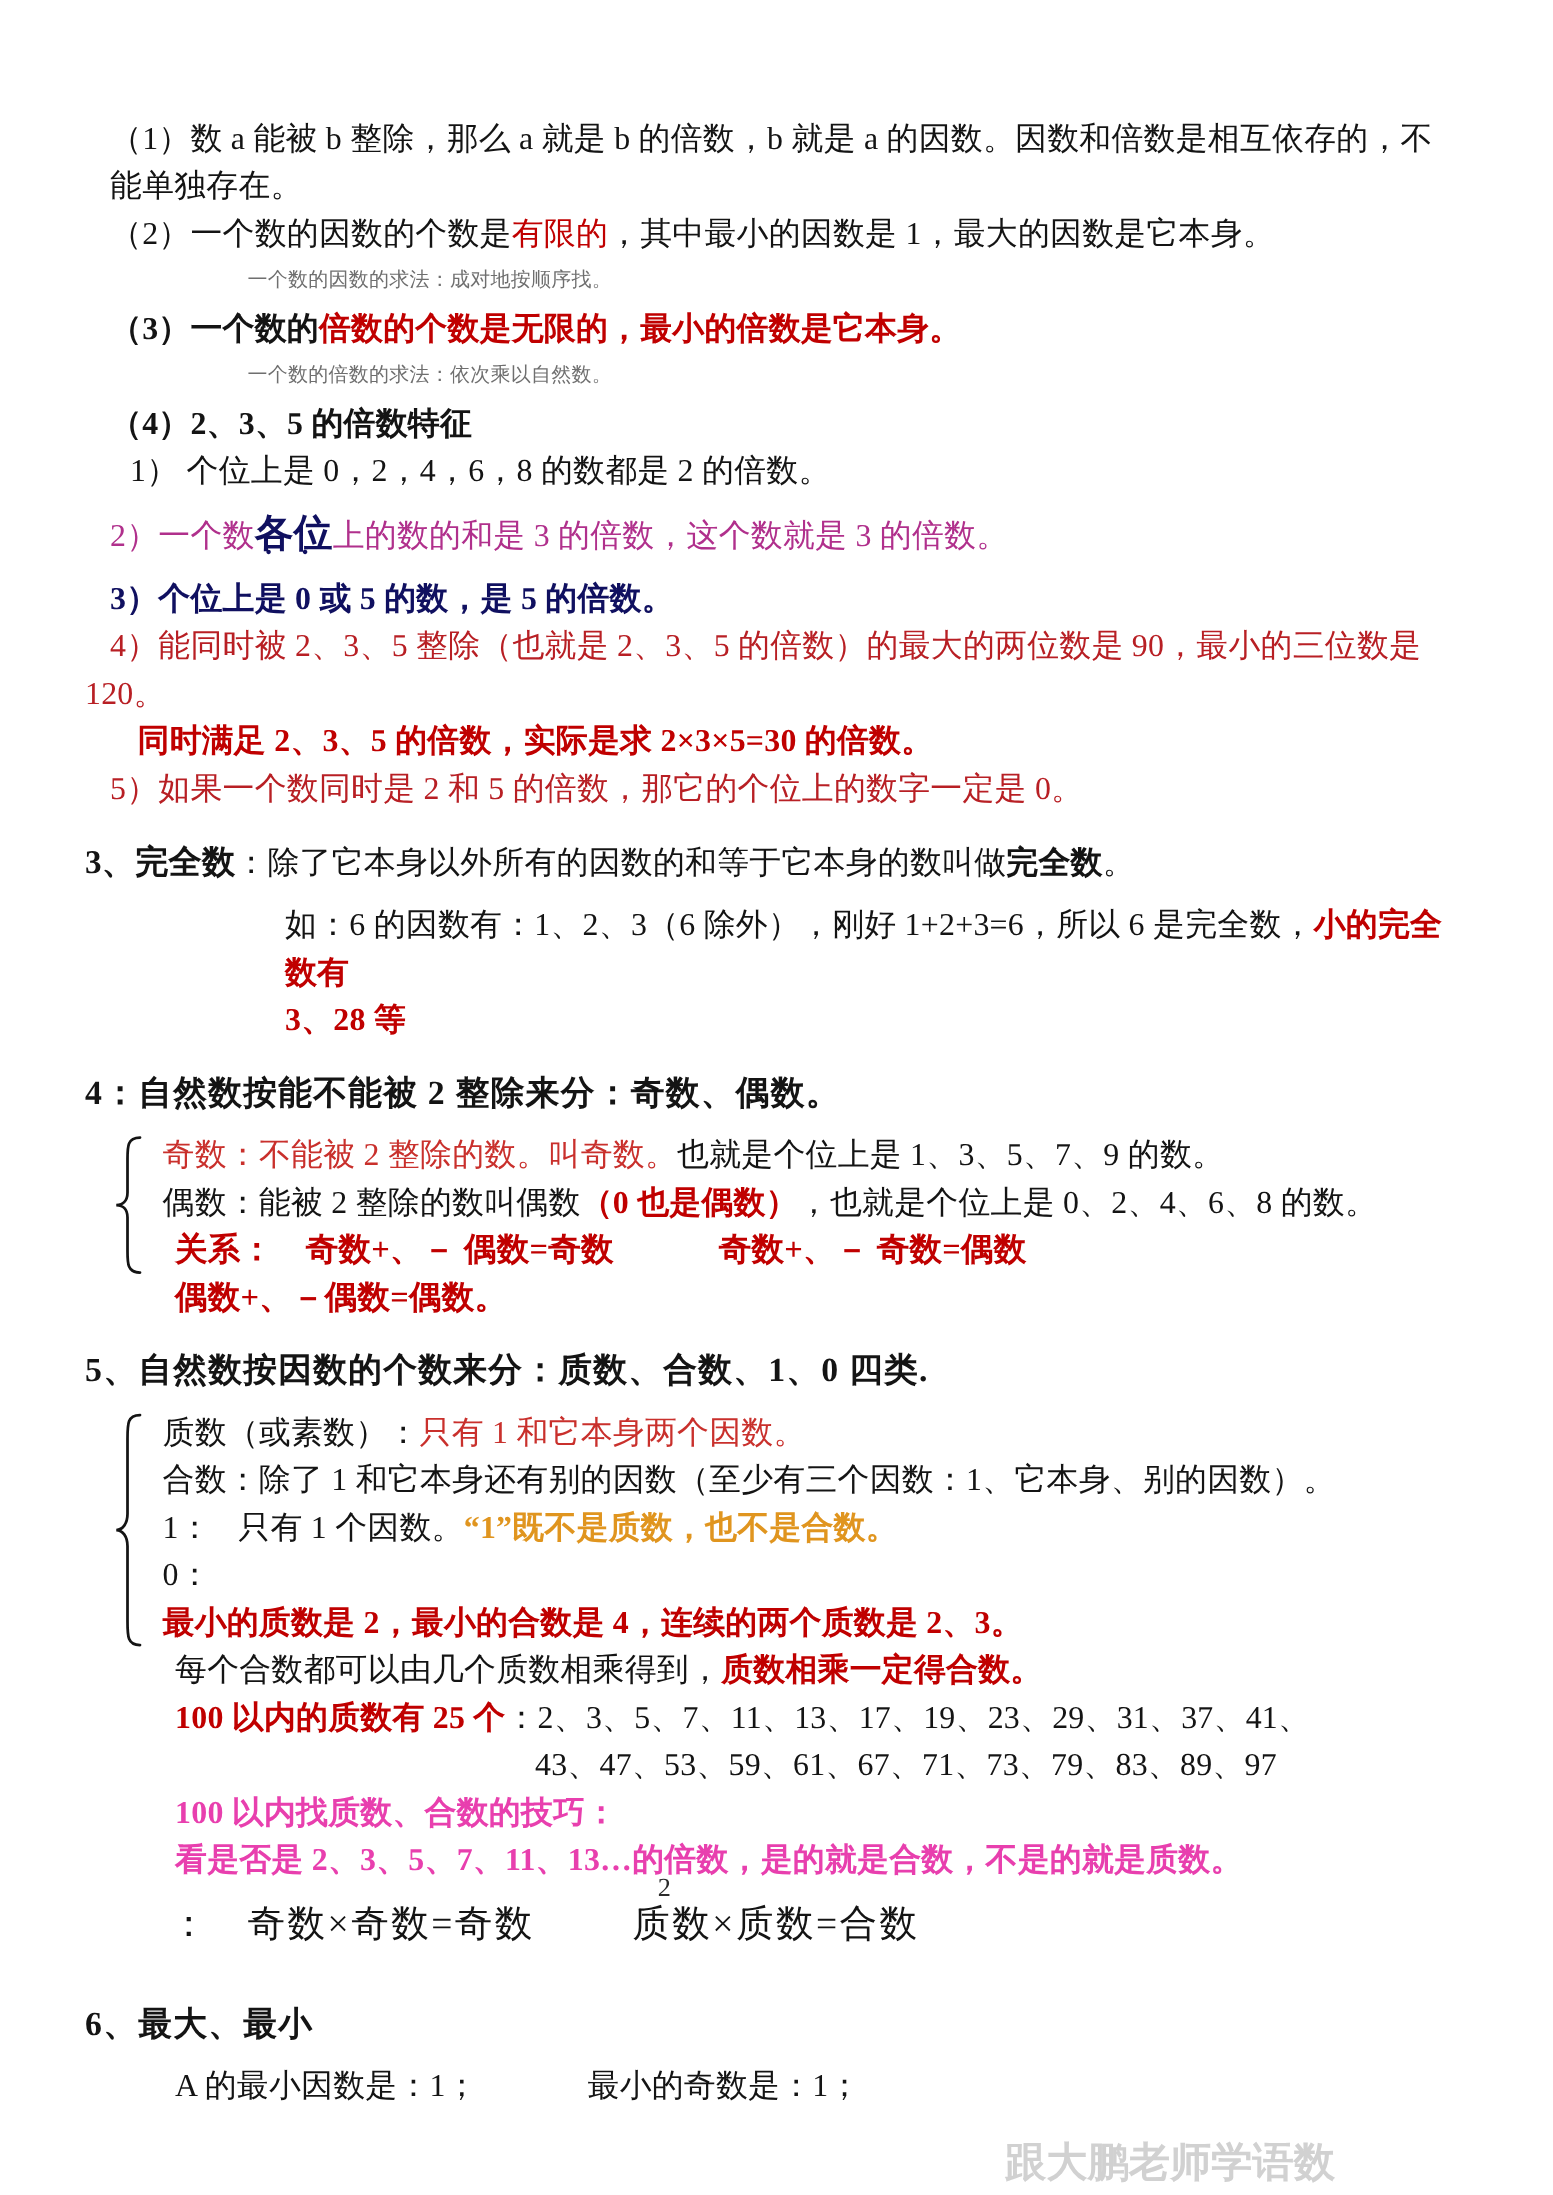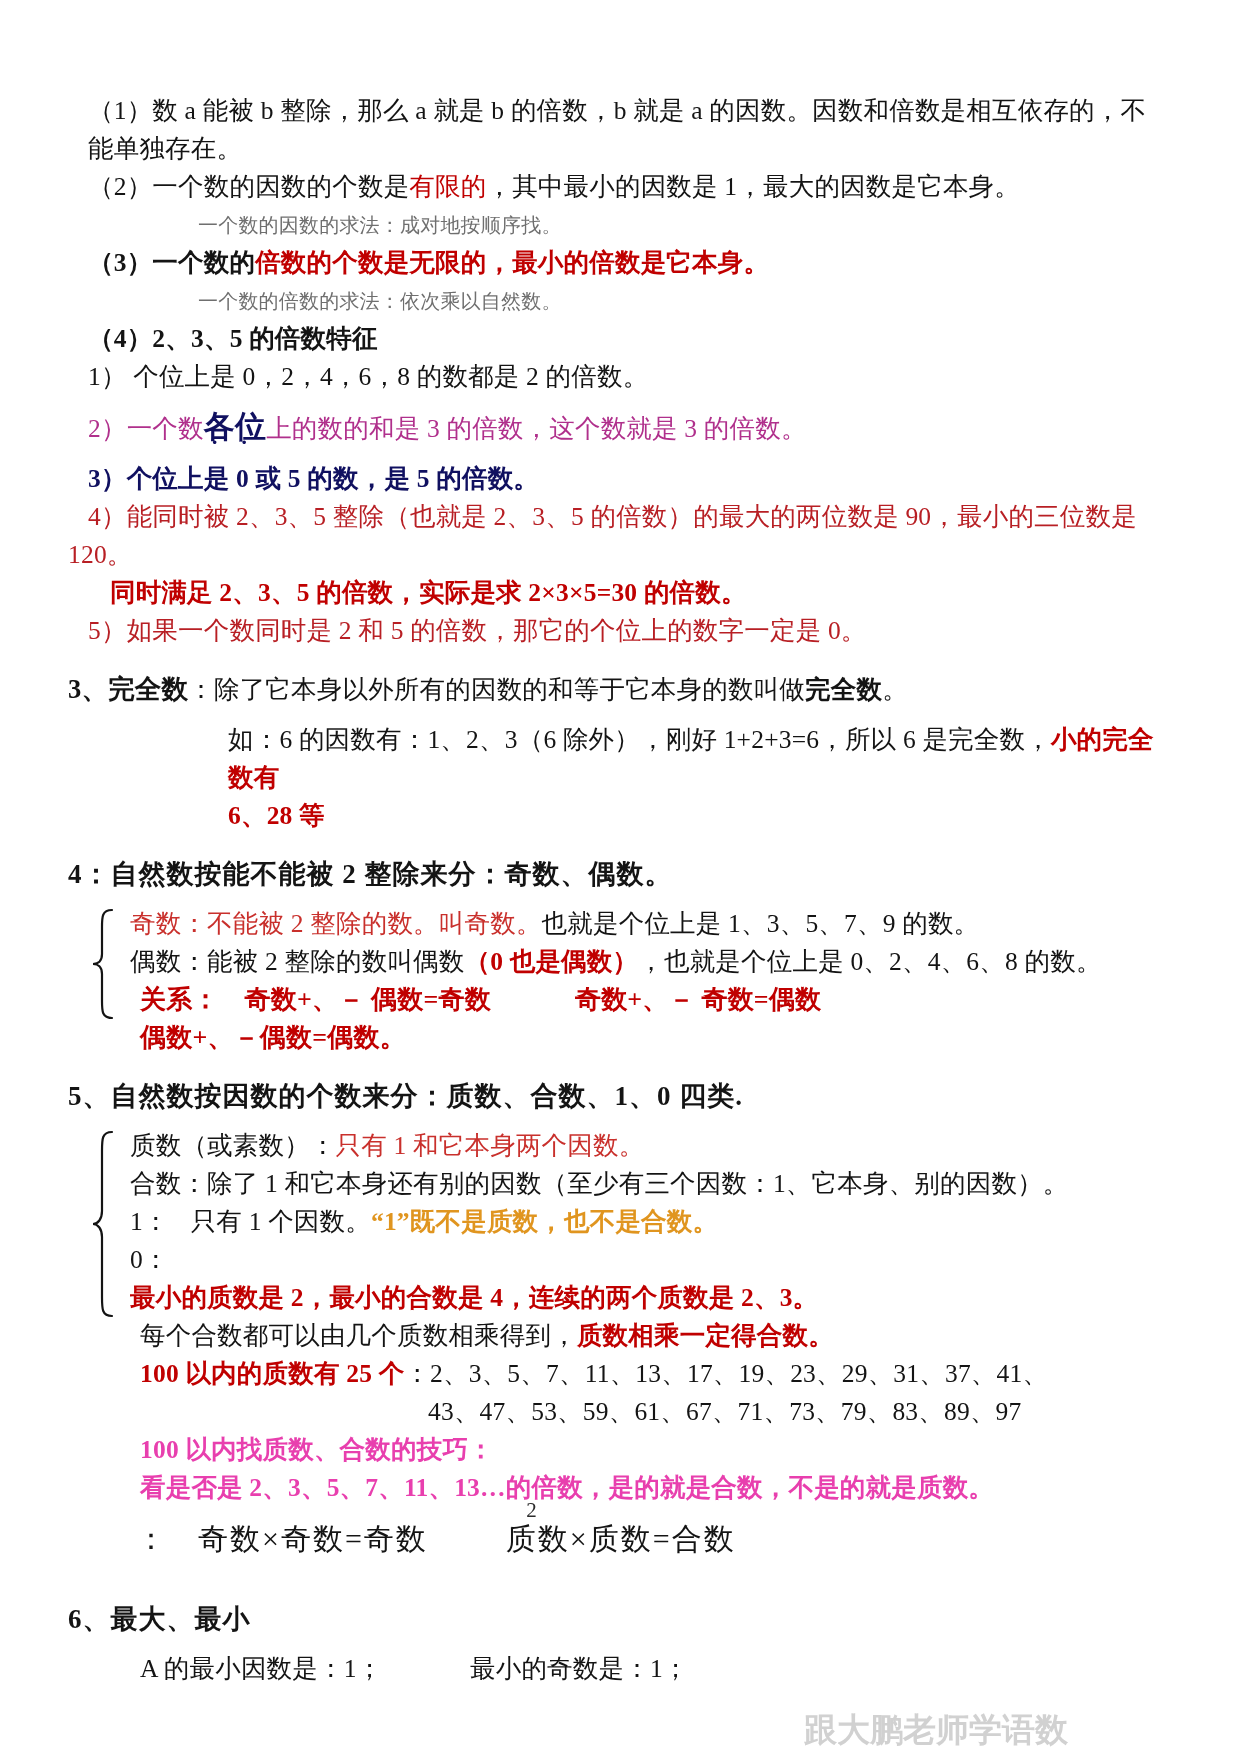--- a/index.html
+++ b/index.html
@@ -22,40 +22,40 @@
     position:absolute;
     left:88px; top:92px;
     width:1066px;
   }
   .ln{
     font-size:25.5px;
     line-height:38px;
     letter-spacing:0.2px;
     white-space:normal;
   }
-  .ind-0 { margin-left:0; }
+  .ind-0 { margin-left:16px; }
   .ind-a { margin-left:22px; }
   .ind-b { margin-left:52px; }
   .ind-c { margin-left:110px; }
   .ind-d { margin-left:140px; }
   .ind-f { margin-left:48px; }
 
   .blk{ color:#141414; }
   .red{ color:#c00000; }
   .red2{ color:#c9302c; }
   .crimson{ color:#b81f24; }
   .blue{ color:#1f1fb0; }
   .navy{ color:#101060; }
   .purple{ color:#b0308c; }
   .magenta{ color:#e83fae; }
   .orange{ color:#e0951f; }
   .grey{ color:#6f6f6f; }
   .b{ font-weight:bold; }
 
-  .sm{ font-size:20px; }
+  .sm{ font-size:16px; }
   .hd{ font-size:27px; font-weight:bold; letter-spacing:1px;}
   .hd2{ font-size:26.5px; font-weight:bold; }
 
   .gap-s{ height:12px; }
   .gap-m{ height:20px; }
   .gap-xl{ height:40px; }
 
   
   .dotted{
     position:relative;
@@ -162,21 +162,21 @@
     <div class="ln crimson" style="margin-left:-20px">120。</div>
     <div class="ln red b ind-a">同时满足 2、3、5 的倍数，实际是求 2×3×5=30 的倍数。</div>
     <div class="ln crimson">5）如果一个数同时是 2 和 5 的倍数，那它的个位上的数字一定是 0。</div>
 
     <div class="gap-m"></div>
 
     <div class="ln" style="margin-left:-20px"><span class="blk hd2">3、</span><span class="blk hd2">完全数</span><span class="blk">：</span><span class="blk">除了它本身以外所有的因数的和等于它本身的数叫做</span><span class="blk b">完全数</span><span class="blk">。</span></div>
 
     <div class="gap-s"></div>
     <div class="ln ind-d"><span class="blk">如：6 的因数有：1、2、3（6 除外），刚好 1+2+3=6，所以 6 是完全数，</span><span class="red b">小的完全数有</span></div>
-    <div class="ln red b ind-d">6、28 等</div>
+    <div class="ln red b ind-d">3、28 等</div>
 
     <div class="gap-m"></div>
 
     <div class="ln hd" style="margin-left:-20px">4：自然数按能不能被 2 整除来分：奇数、偶数。</div>
     <div class="gap-s"></div>
 
     <div class="brace-wrap">
       <div class="brace" style="top:2px;height:114px;">
         <svg width="26" height="114" viewBox="0 0 26 114" aria-hidden="true">
           <path d="M22 3 C12 3 12 10 12 20 L12 47 C12 54 8 57 3 57 C8 57 12 60 12 67 L12 94 C12 104 12 111 22 111" fill="none" stroke="#141414" stroke-width="2.2" stroke-linecap="round"></path>

